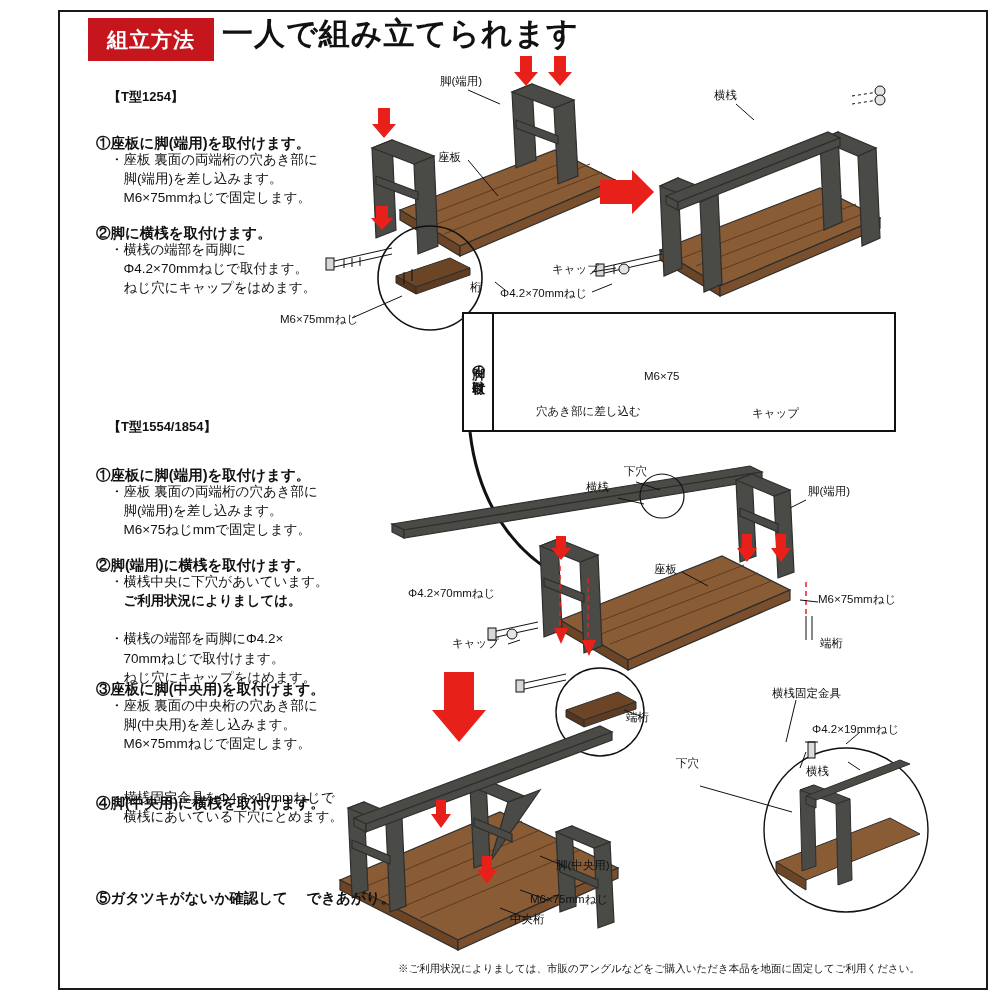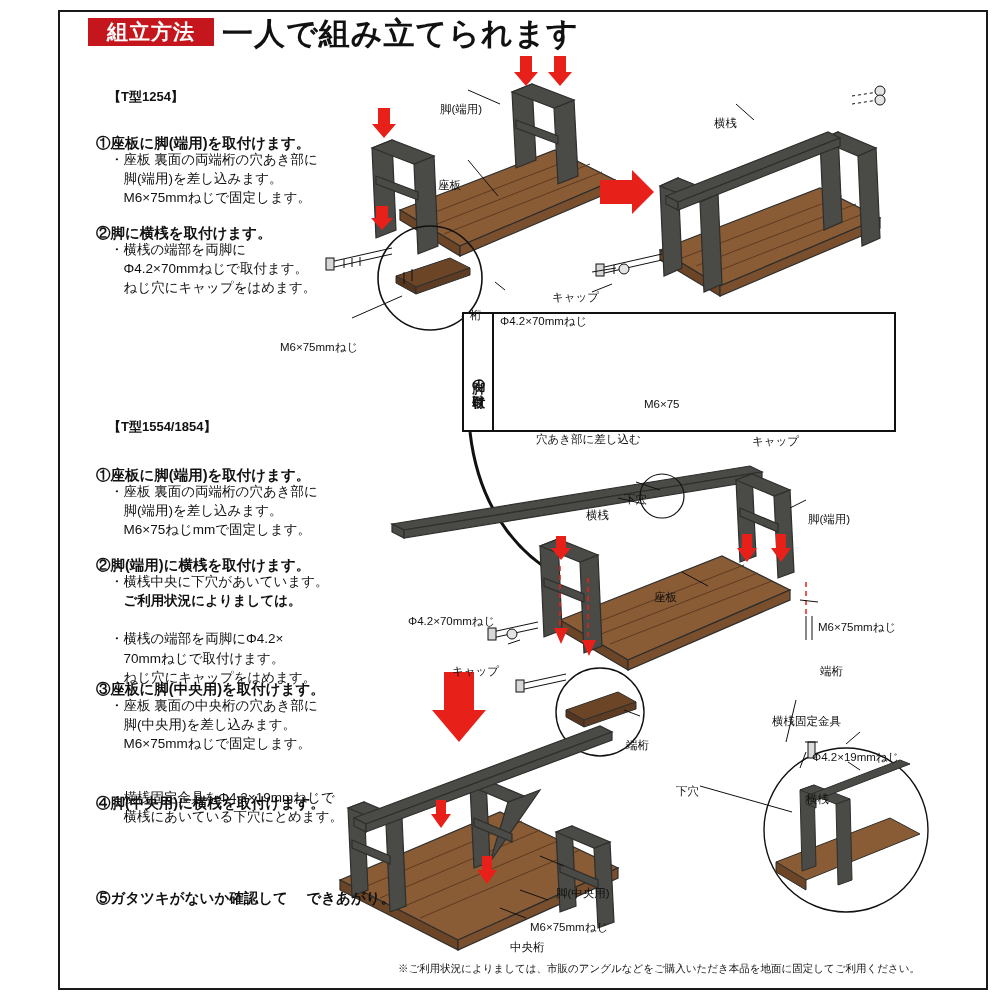--- a/index.html
+++ b/index.html
@@ -20,21 +20,21 @@
     left: 58px; top: 10px;
     width: 930px; height: 980px;
     border: 2px solid #1a1a1a;
     background: #fff;
   }
 
   
   .hdr-badge {
     position: absolute;
     left: 88px; top: 18px;
-    width: 126px; height: 28px;
+    width: 126px; height: 43px;
     background: #c4161c;
     color: #ffffff;
     font-weight: bold;
     font-size: 21px;
     letter-spacing: 1px;
     display: flex; align-items: center; justify-content: center;
   }
   .hdr-title {
     position: absolute;
     left: 222px; top: 13px;
@@ -69,21 +69,20 @@
     white-space: pre-line;
   }
   .step-body b { font-weight: bold; }
 
   
   .lbl {
     position: absolute;
     font-size: 11.5px;
     color: #111;
     white-space: nowrap;
-    margin-top: 28px;
   }
   .lbl.vert {
     writing-mode: vertical-rl;
     font-size: 13px;
     font-weight: bold;
     line-height: 1.1;
   }
 
   .footnote {
     position: absolute;

